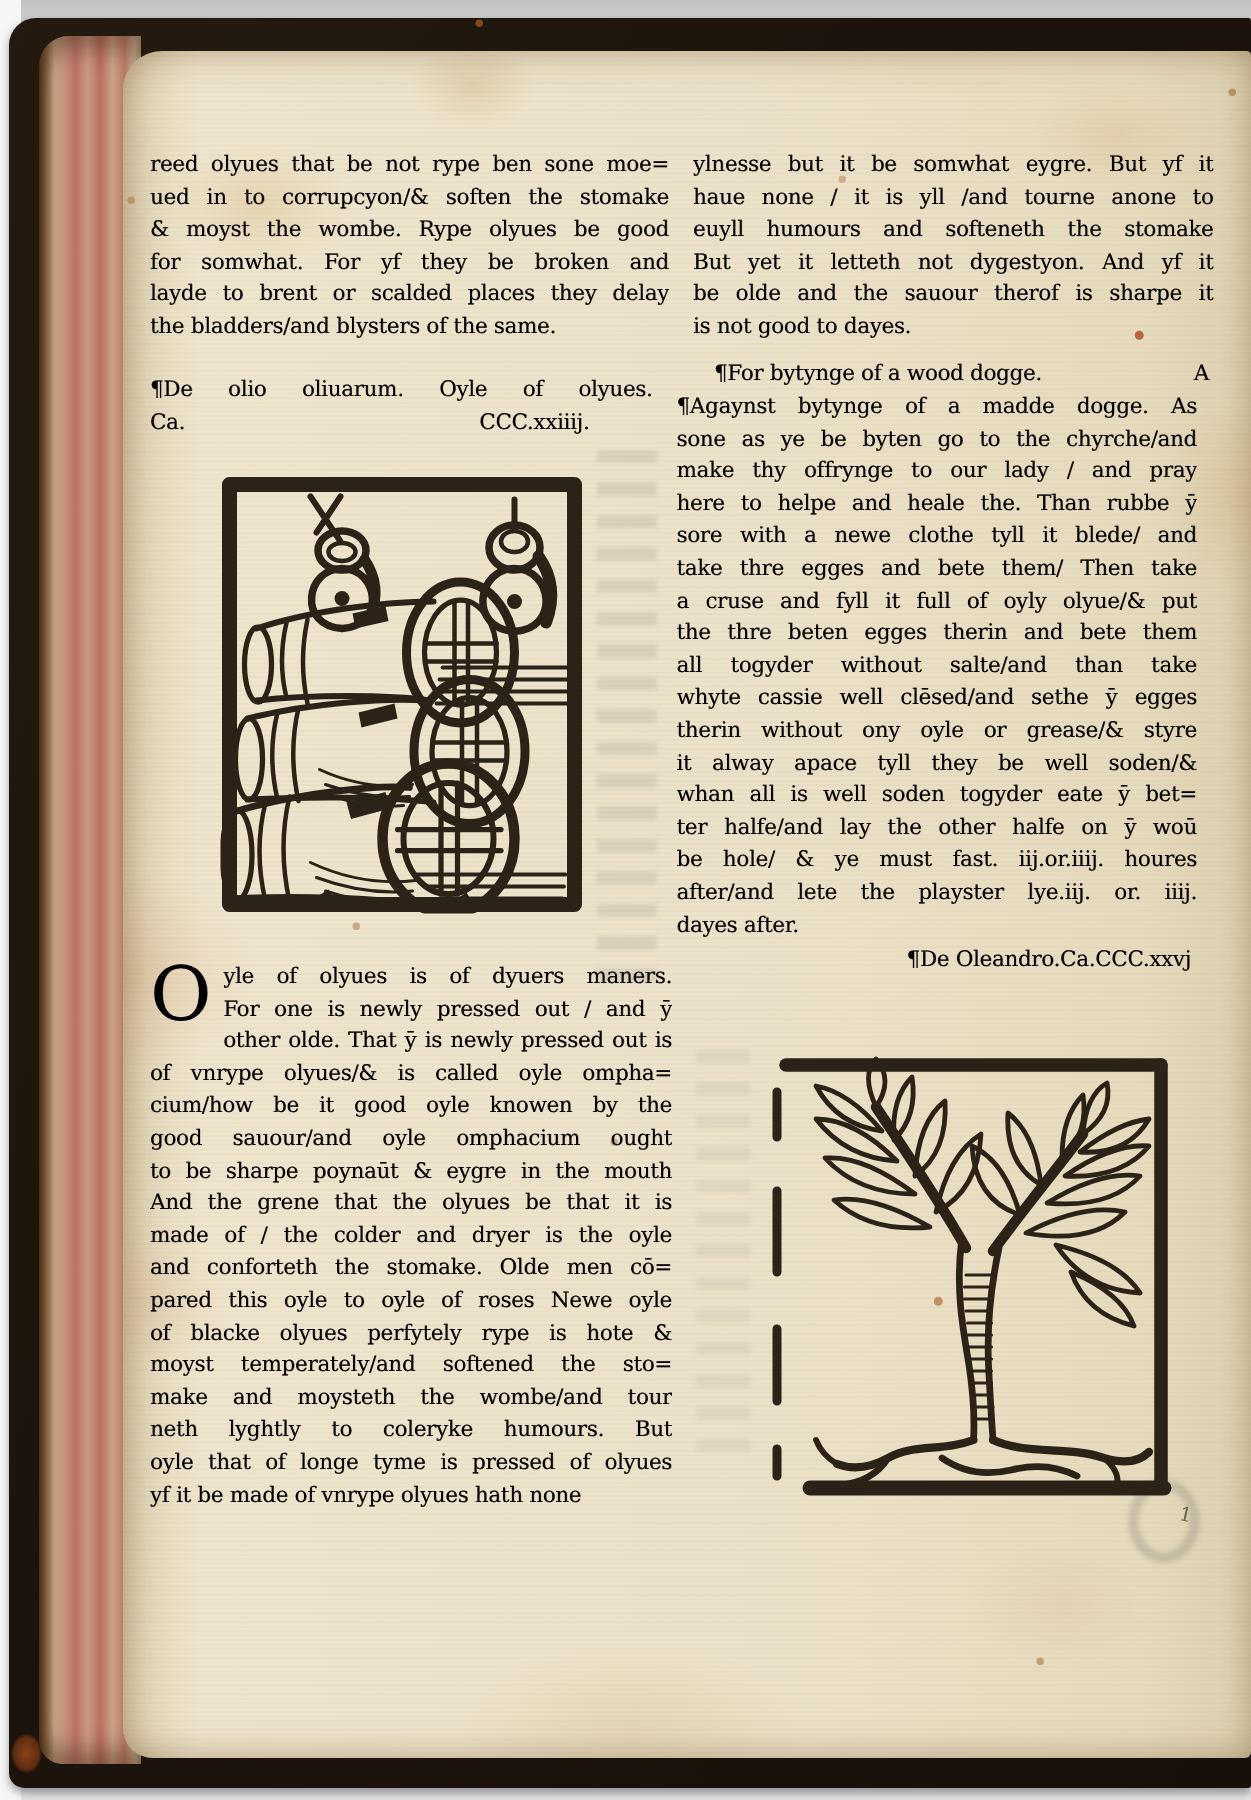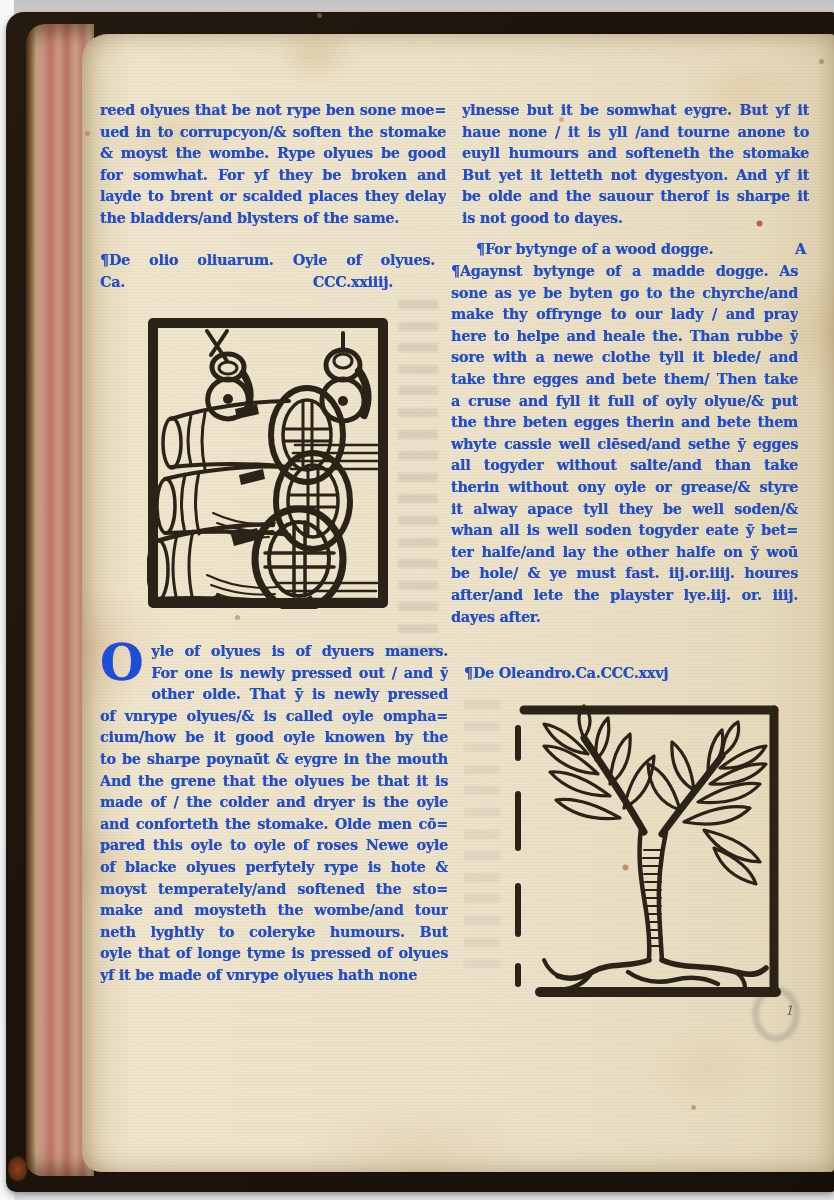--- a/index.html
+++ b/index.html
@@ -52,37 +52,37 @@
        624px 866px 0 1.5px rgba(172,92,40,.6),
        408px 760px 0 1px rgba(150,95,50,.4),
        692px 1106px 0 1px rgba(160,100,50,.5);}
   .showthrough{position:absolute;filter:blur(1.3px);opacity:.45;
      background:repeating-linear-gradient(180deg, rgba(122,126,118,.38) 0 9px, transparent 9px 21.6px);}
   .st1{left:398px;top:300px;width:40px;height:356px;}
   .st2{left:464px;top:700px;width:36px;height:280px;opacity:.28;}
   .ring{position:absolute;left:752px;top:986px;width:34px;height:42px;border:7px solid rgba(122,128,118,.30);
      border-radius:50%;filter:blur(1.6px);}
   
-  .block{position:absolute;color:#1d4ed8;font-weight:bold;font-size:14.3px;
+  .block{position:absolute;color:#000000;font-weight:normal;font-size:14.3px;
      line-height:21.6px;letter-spacing:-0.2px;
      text-shadow:0.3px 0.3px 0.4px rgba(46,38,24,.55);}
   .tl{height:21.6px;line-height:21.6px;text-align:justify;overflow:hidden;}
   .tl::after{content:"";display:inline-block;width:100%;height:0;}
   .lines > .tl:last-child{text-align:left;}
   .lines > .tl:last-child::after{width:0;}
   .lp1{left:100px;top:100px;width:346px;}
   .lh1{left:100px;top:250px;width:335px;}
   .hrow{display:flex;justify-content:space-between;width:293px;height:21.6px;}
   .lp2{left:100px;top:641px;width:348px;}
   .dropcap{float:left;font-size:50px;line-height:42px;height:43px;margin:1px 8px 0 0;}
   .rp1{left:462px;top:100px;width:347px;}
   .rh-dog{left:464px;top:239px;width:342px;display:flex;justify-content:space-between;height:21.6px;text-align:center;}
   .rh-dog .lead{padding-left:12px;}
   .rp2{left:451px;top:261px;width:347px;}
-  .rh2{left:464px;top:663px;width:330px;display:flex;justify-content:flex-start;height:21.6px;}
+  .rh2{left:464px;top:630px;width:330px;display:flex;justify-content:flex-end;height:21.6px;}
   .wc{position:absolute;}
   .wc1{left:147px;top:317px;}
   .wc2{left:508px;top:700px;}
   .folio{left:786px;top:1000px;font-size:13px;color:#6e6453;font-weight:normal;
      transform:rotate(12deg);text-shadow:none;}
 </style>
 </head>
 <body>
 
 <div id="photo">
@@ -176,20 +176,21 @@
   </div>
 
   <div class="block lp2">
     <span class="dropcap">O</span>
     <div class="lines">
         <div class="tl">yle of olyues is of dyuers maners.</div>
         <div class="tl">For one is newly pressed out / and ȳ</div>
         <div class="tl">other olde. That ȳ is newly pressed out is</div>
         <div class="tl">of vnrype olyues/&amp; is called oyle ompha=</div>
         <div class="tl">cium/how be it good oyle knowen by the</div>
+        <div class="tl">good sauour/and oyle omphacium ought</div>
         <div class="tl">to be sharpe poynaūt &amp; eygre in the mouth</div>
         <div class="tl">And the grene that the olyues be that it is</div>
         <div class="tl">made of / the colder and dryer is the oyle</div>
         <div class="tl">and conforteth the stomake. Olde men cō=</div>
         <div class="tl">pared this oyle to oyle of roses Newe oyle</div>
         <div class="tl">of blacke olyues perfytely rype is hote &amp;</div>
         <div class="tl">moyst temperately/and softened the sto=</div>
         <div class="tl">make and moysteth the wombe/and tour</div>
         <div class="tl">neth lyghtly to coleryke humours. But</div>
         <div class="tl">oyle that of longe tyme is pressed of olyues</div>
@@ -213,22 +214,22 @@
 
   <div class="block rp2 lines">
       <div class="tl">¶Agaynst bytynge of a madde dogge. As</div>
       <div class="tl">sone as ye be byten go to the chyrche/and</div>
       <div class="tl">make thy offrynge to our lady / and pray</div>
       <div class="tl">here to helpe and heale the. Than rubbe ȳ</div>
       <div class="tl">sore with a newe clothe tyll it blede/ and</div>
       <div class="tl">take thre egges and bete them/ Then take</div>
       <div class="tl">a cruse and fyll it full of oyly olyue/&amp; put</div>
       <div class="tl">the thre beten egges therin and bete them</div>
+      <div class="tl">all togyder without salte/and than take</div>
       <div class="tl">whyte cassie well clēsed/and sethe ȳ egges</div>
-      <div class="tl">all togyder without salte/and than take</div>
       <div class="tl">therin without ony oyle or grease/&amp; styre</div>
       <div class="tl">it alway apace tyll they be well soden/&amp;</div>
       <div class="tl">whan all is well soden togyder eate ȳ bet=</div>
       <div class="tl">ter halfe/and lay the other halfe on ȳ woū</div>
       <div class="tl">be hole/ &amp; ye must fast. iij.or.iiij. houres</div>
       <div class="tl">after/and lete the playster lye.iij. or. iiij.</div>
       <div class="tl">dayes after.</div>
     </div>
 
   <div class="block rh2">

